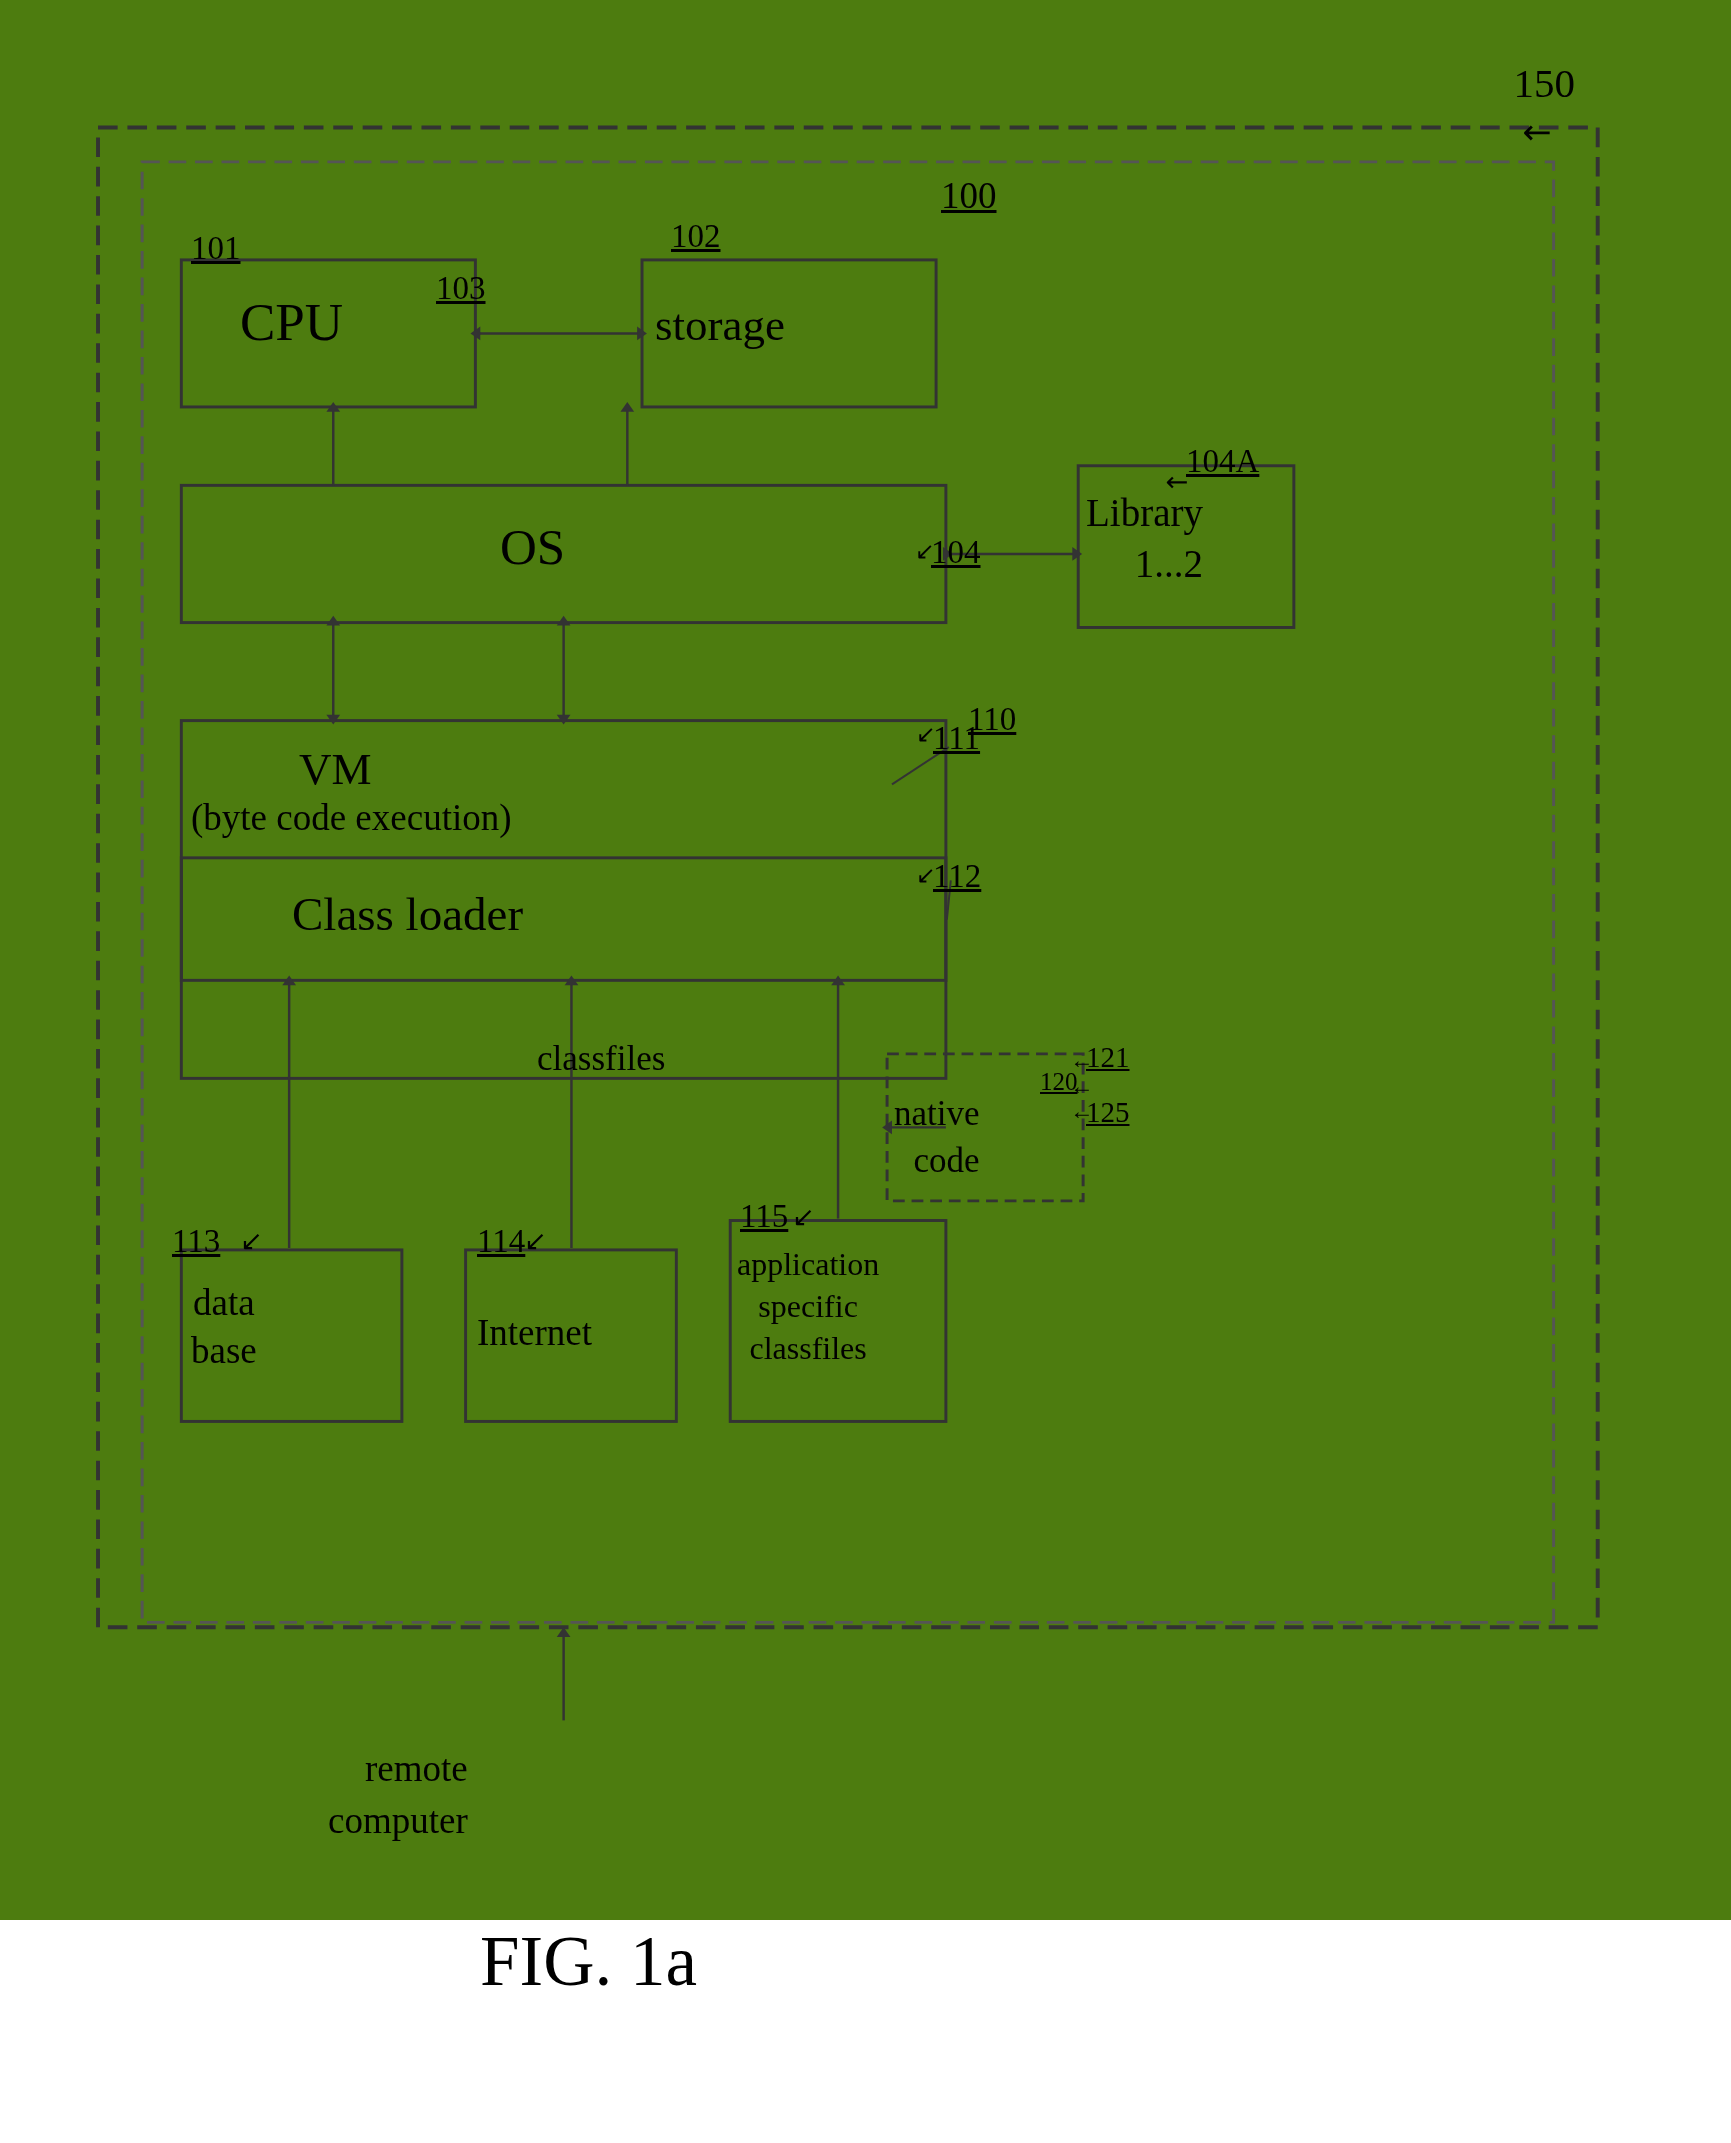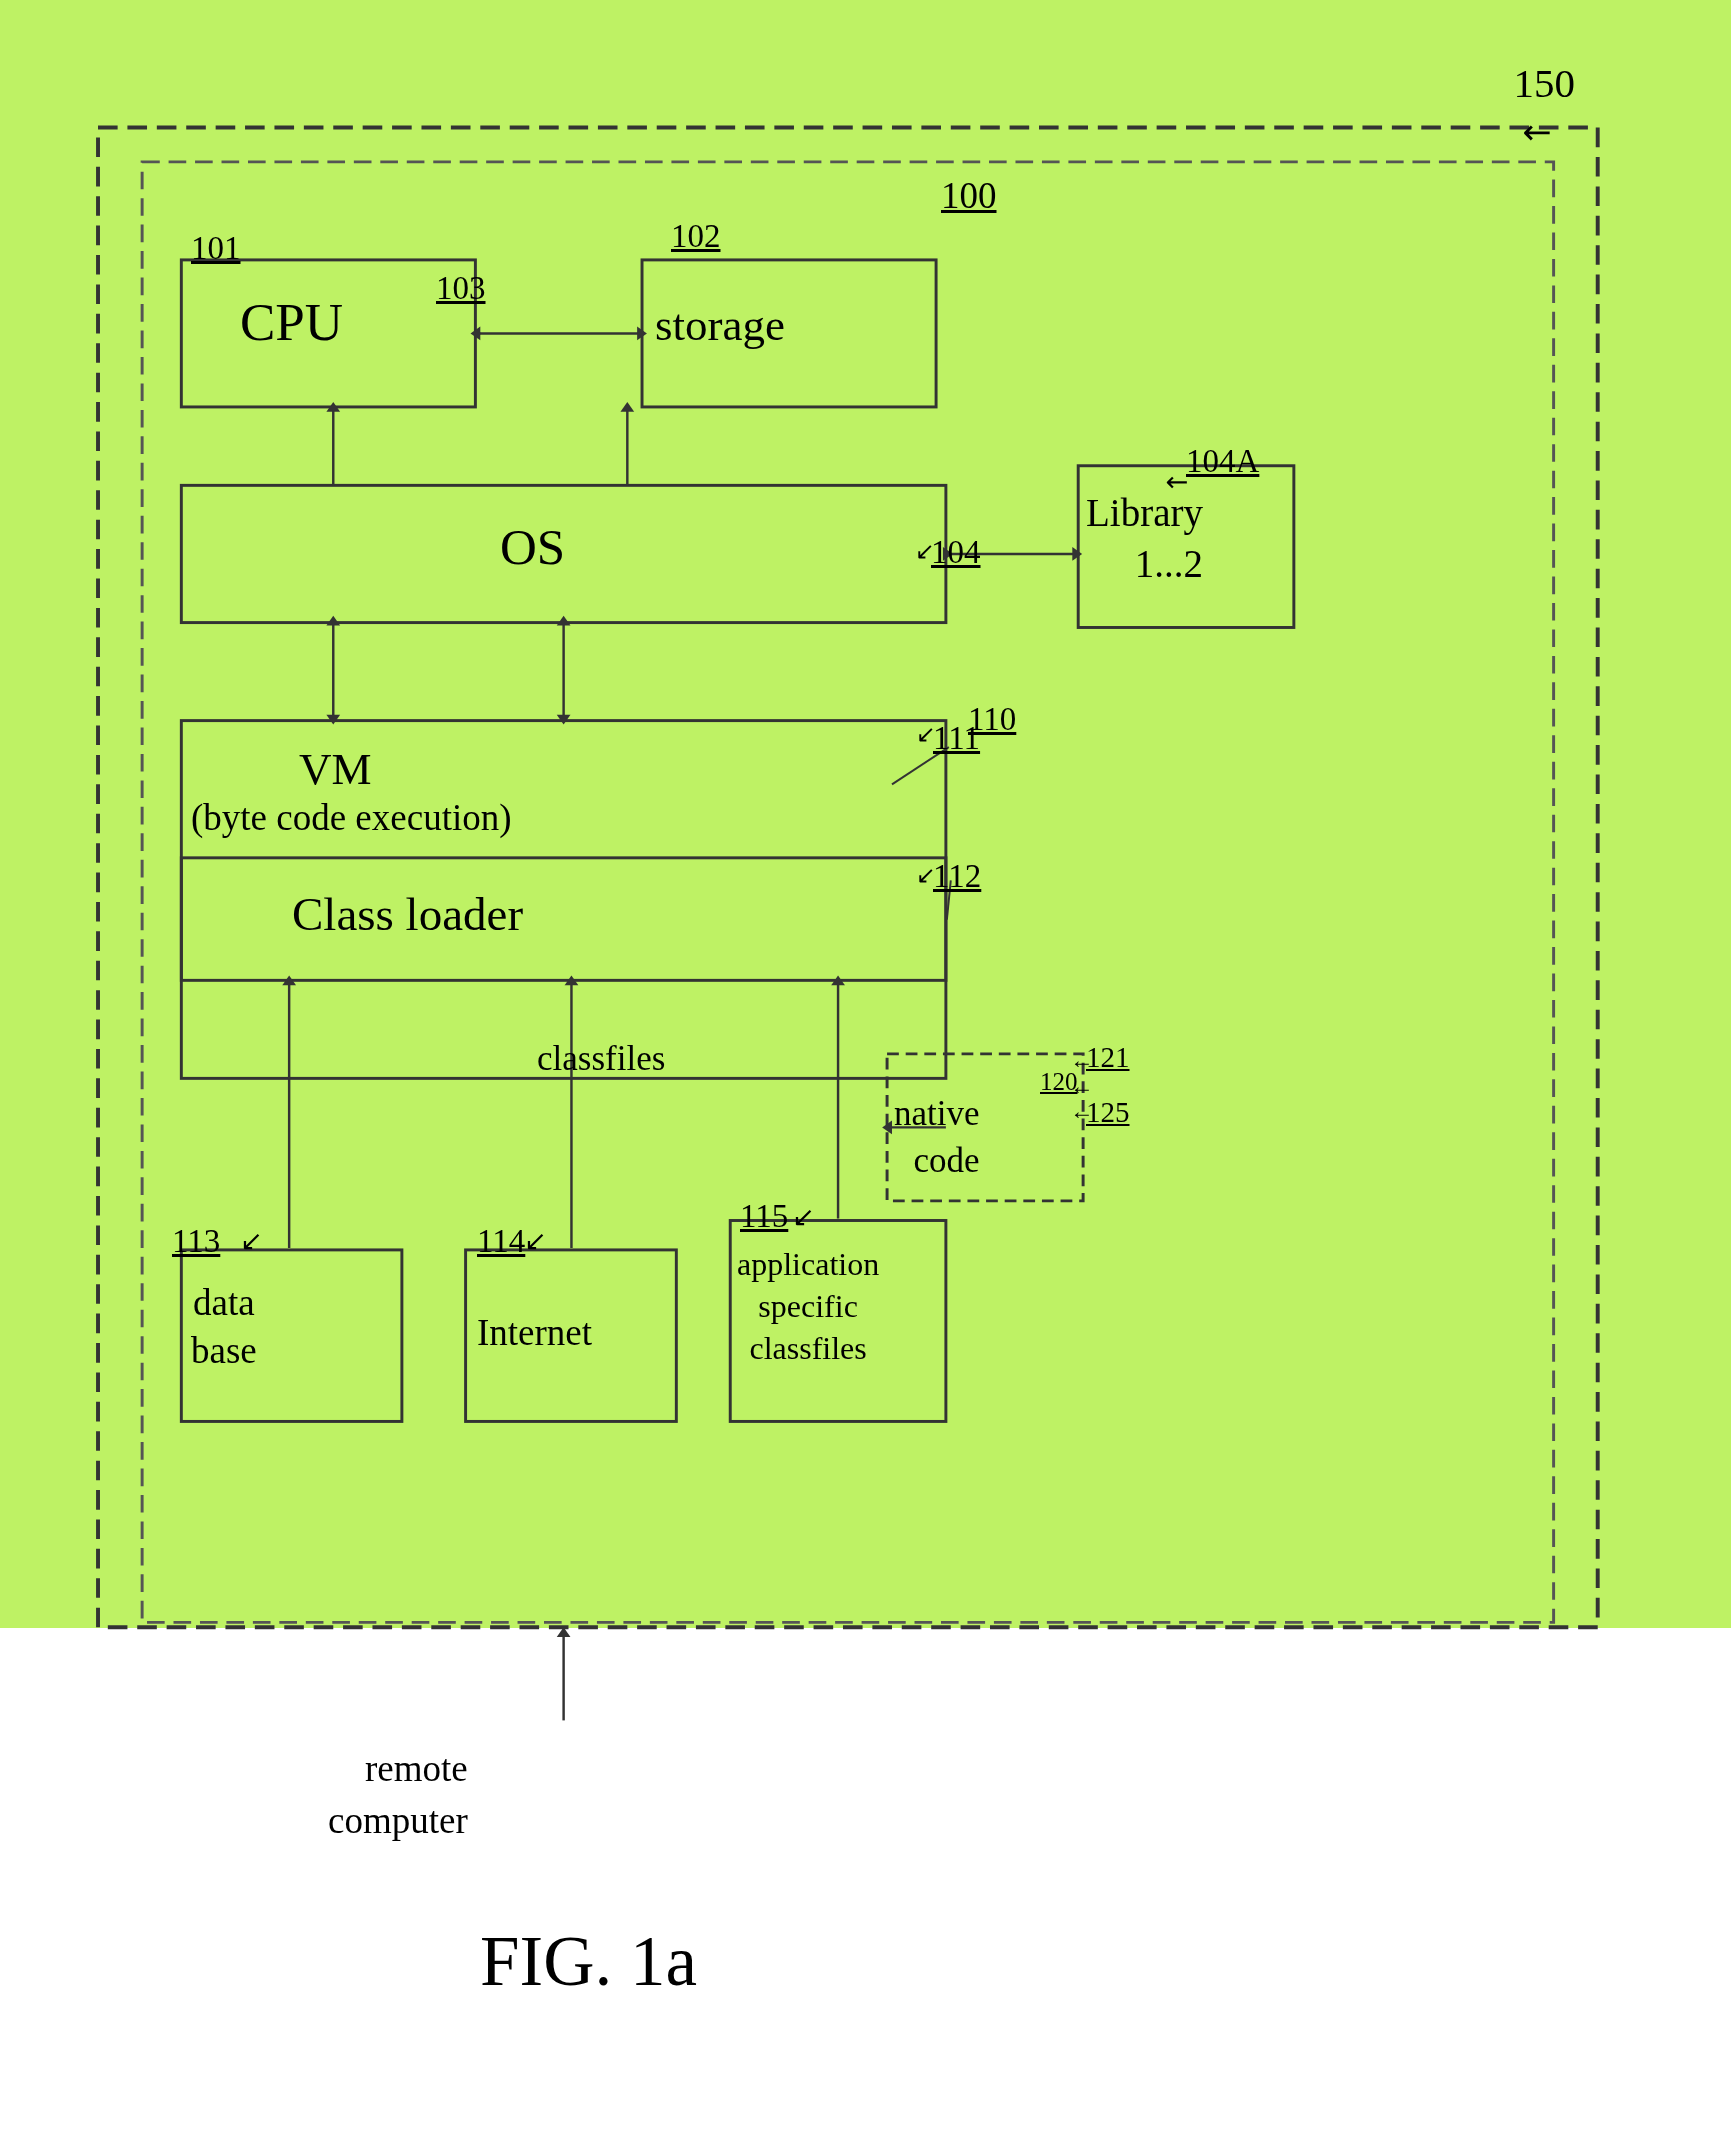--- a/index.html
+++ b/index.html
@@ -7,23 +7,23 @@
       background: #fff;
       font-family: 'Times New Roman', Times, serif;
       width: 1732px;
       height: 2144px;
       position: relative;
       overflow: hidden;
     }
 
     .page-container {
       width: 1732px;
-      height: 1628px;
+      height: 1920px;
       position: relative;
-      background: #bef264;
+      background: #4d7c0f;
     }
 
     
     .fig-number-150 {
       position: absolute;
       top: 59px;
       right: 157px;
       font-size: 41px;
       font-weight: normal;
     }

